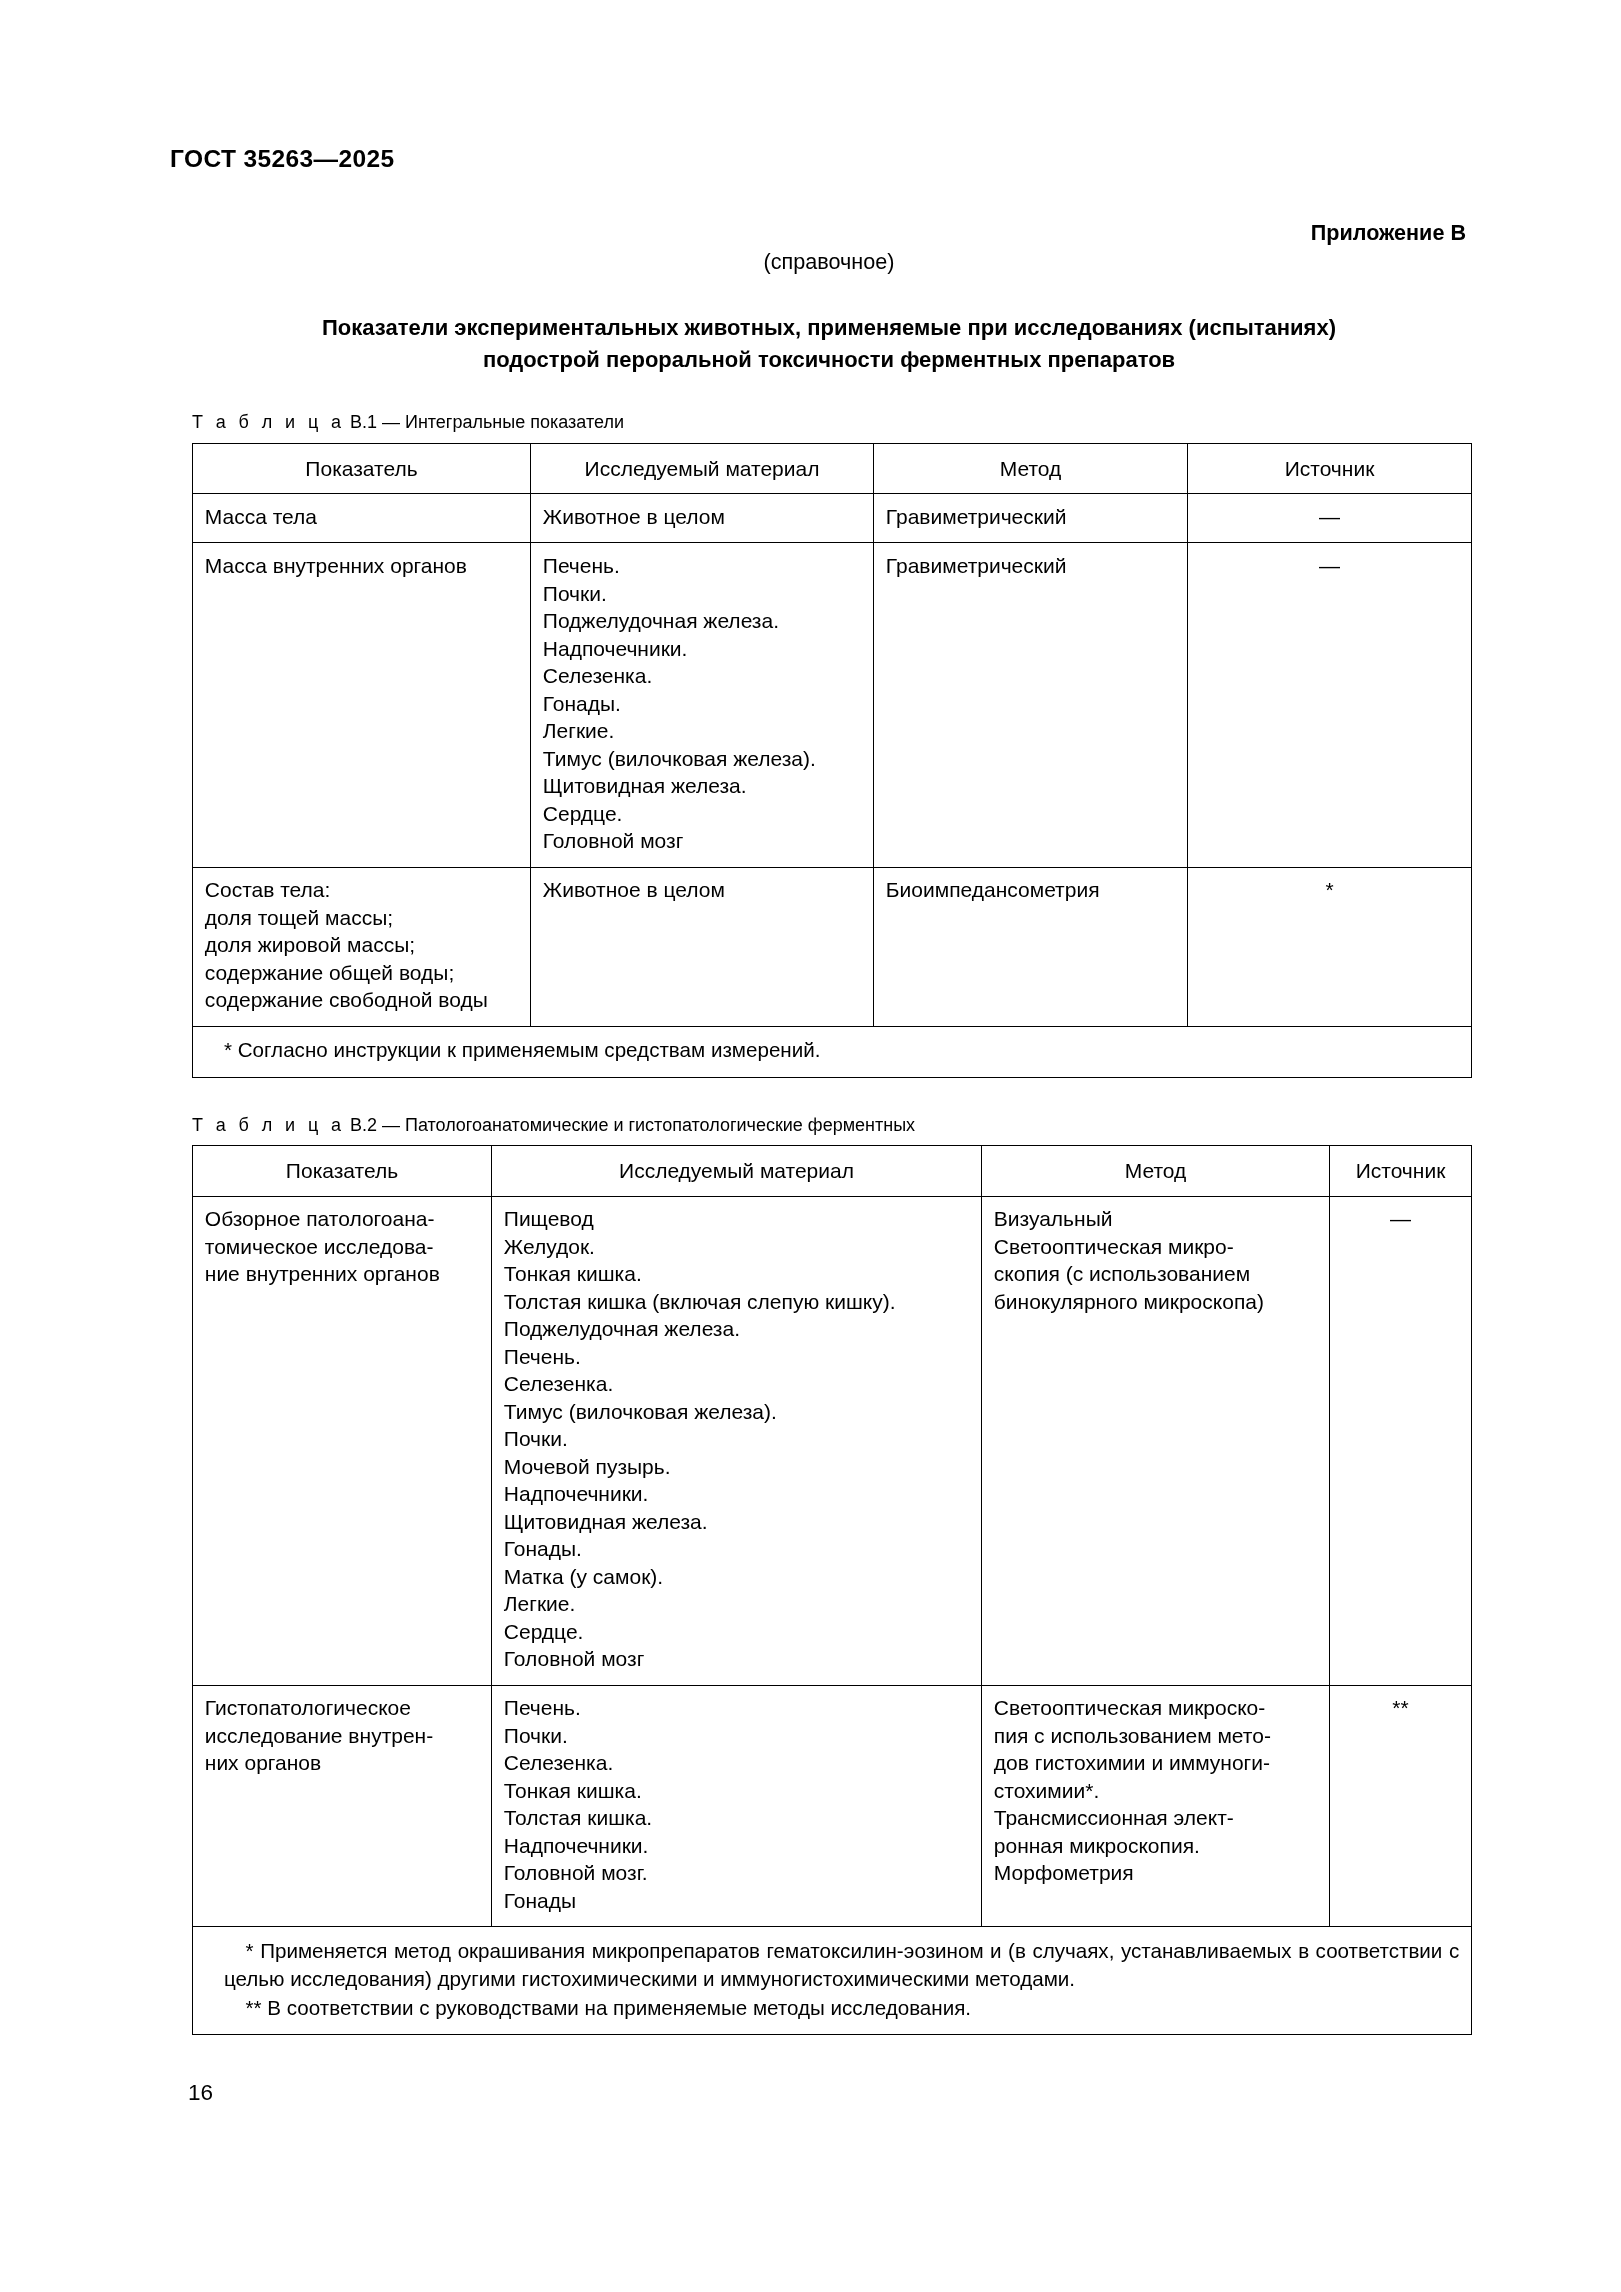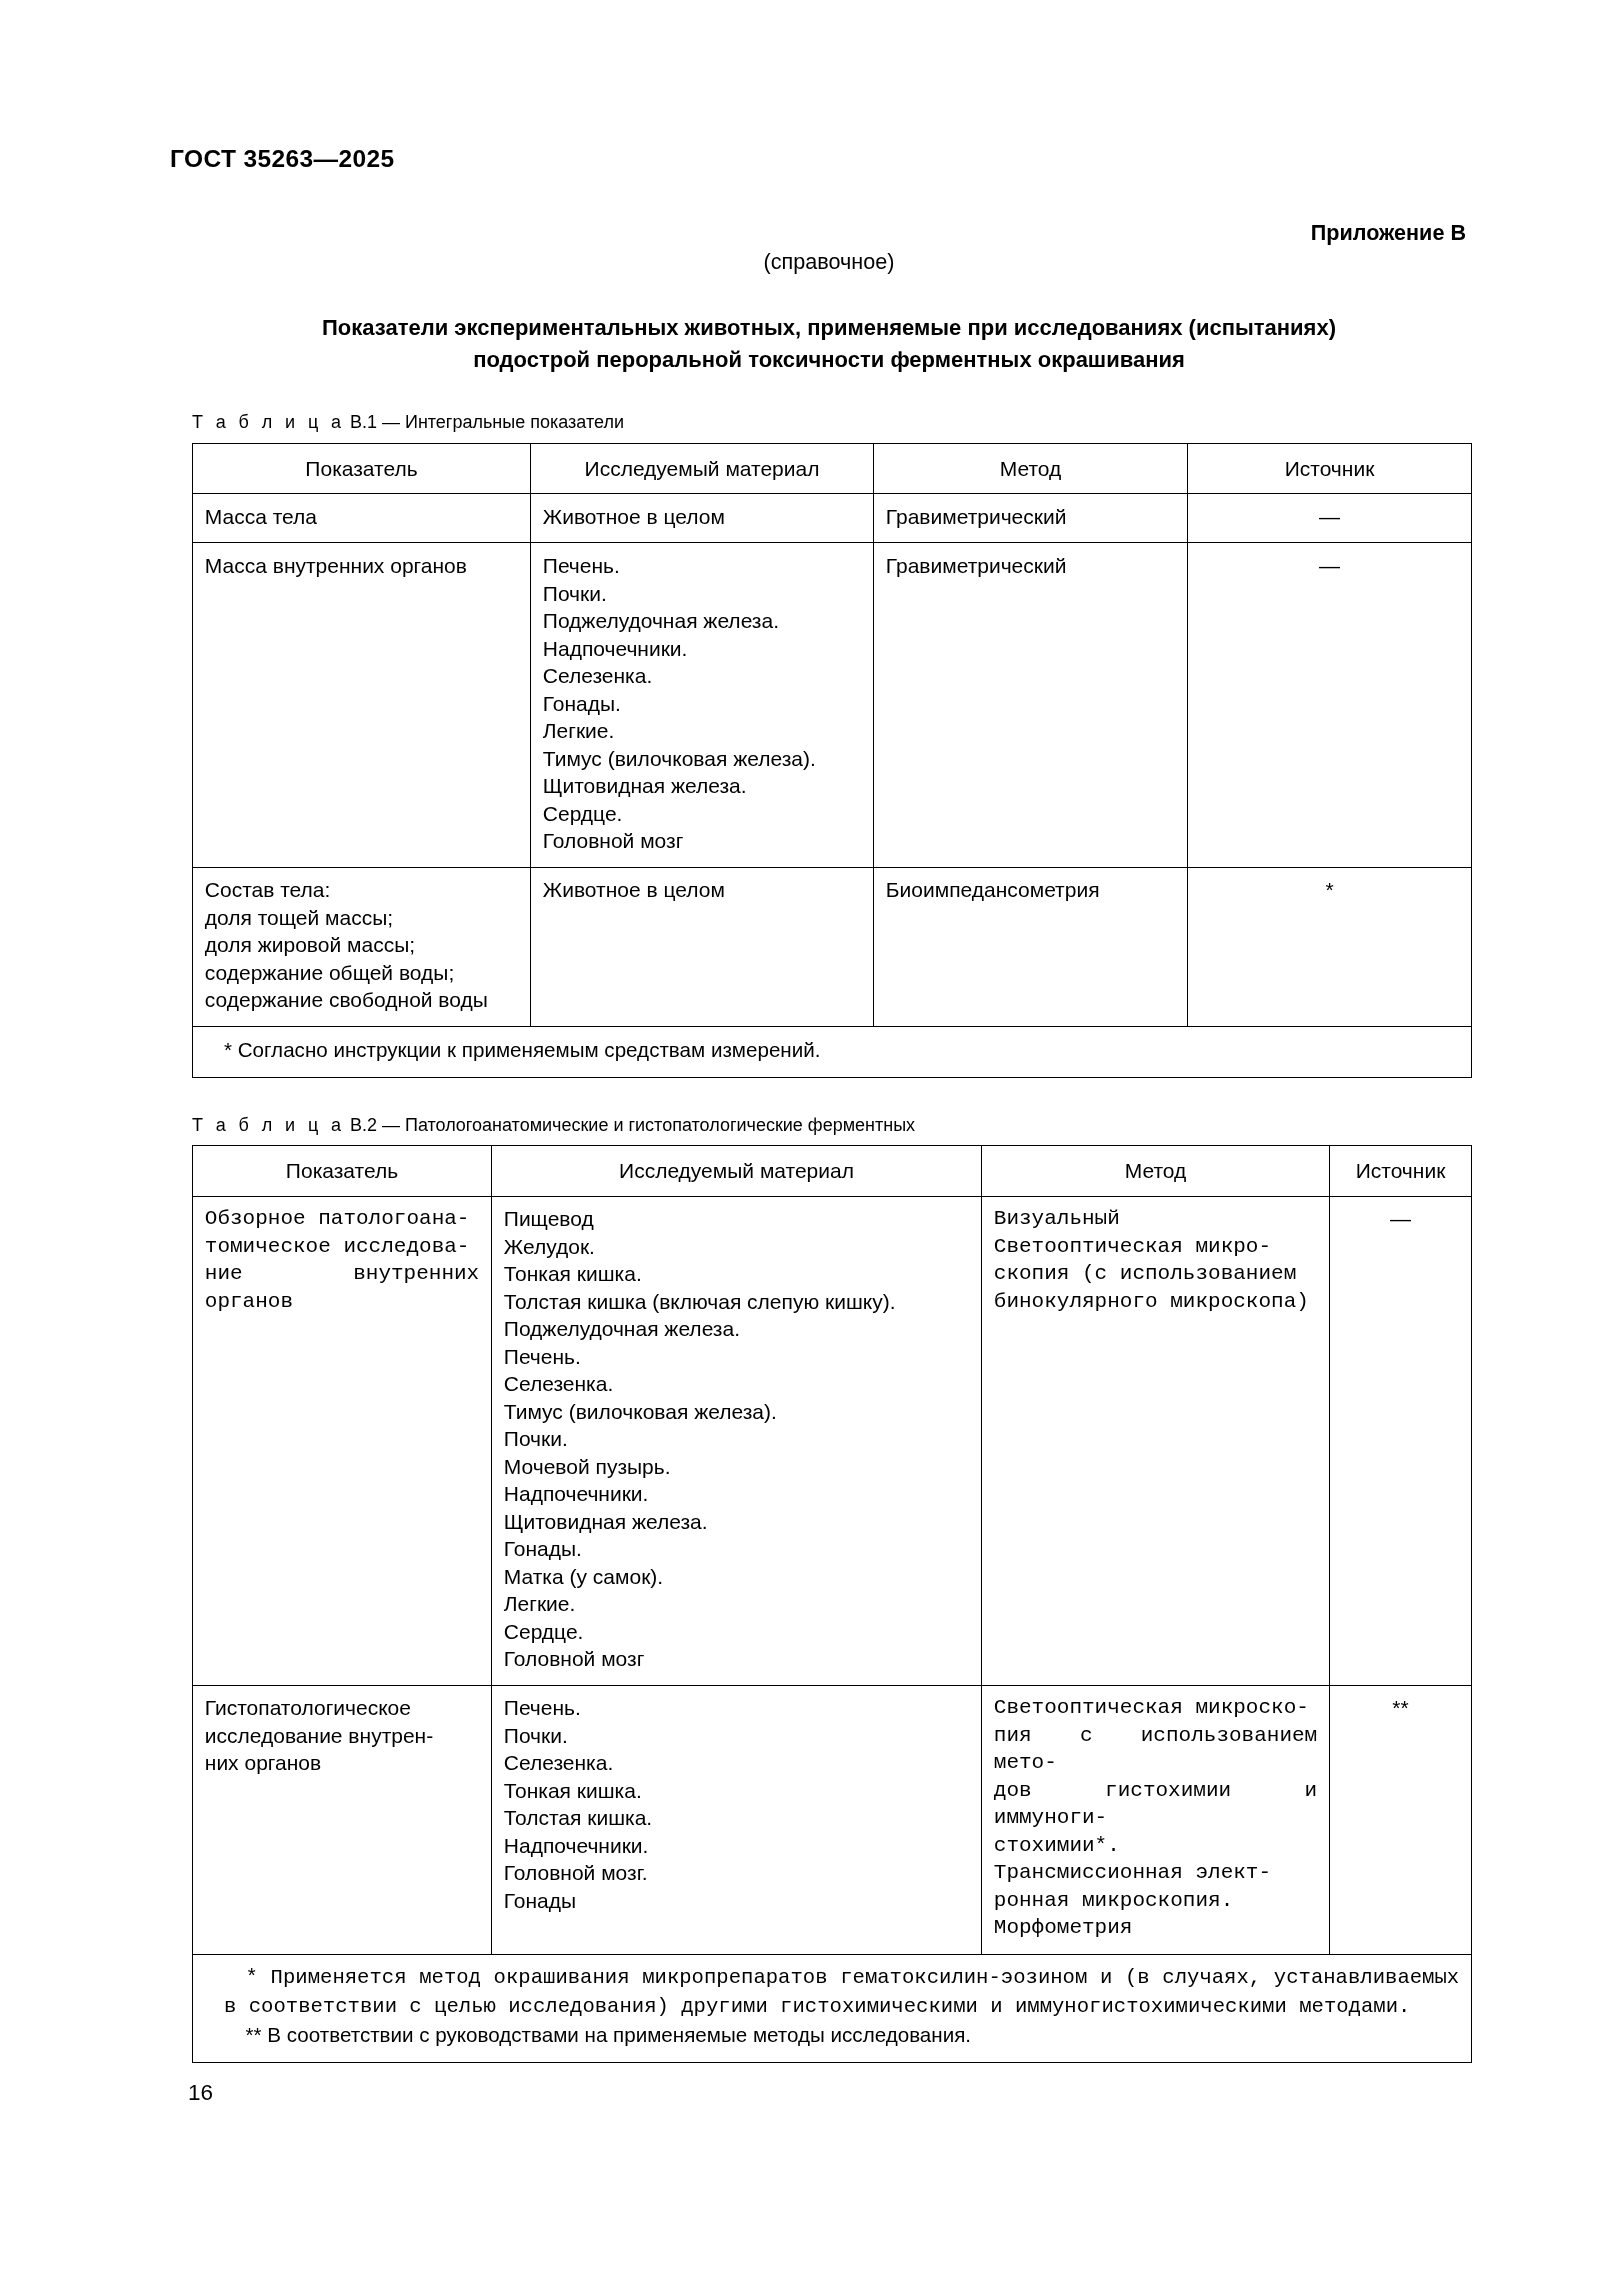--- a/index.html
+++ b/index.html
@@ -88,21 +88,20 @@
     font-size: 20.6px;
     line-height: 1.38;
   }
   .note-cell p {
     margin: 0;
     text-indent: 21.6px;
   }
   .just {
     text-align: justify;
     text-align-last: left;
-    font-family: Liberation Mono, monospace;
   }
   .pageno {
     position: absolute;
     left: 188px;
     top: 2080px;
     font-size: 22.5px;
   }
   .t1 col.c1 { width: 338px; }
   .t1 col.c2 { width: 343px; }
   .t1 col.c3 { width: 314px; }
@@ -119,21 +118,21 @@
 
   <div class="header">ГОСТ 35263—2025</div>
 
   <div class="content">
 
     <div class="annex-title">Приложение В</div>
     <div class="annex-sub">(справочное)</div>
 
     <div class="annex-heading">
       <div>Показатели экспериментальных животных, применяемые при исследованиях (испытаниях)</div>
-      <div>подострой пероральной токсичности ферментных окрашивания</div>
+      <div>подострой пероральной токсичности ферментных препаратов</div>
     </div>
 
     <div class="table-caption">
       <span class="sp">Т а б л и ц а</span>
       <span>В.1 — Интегральные показатели</span>
     </div>
 
     <table class="t1">
       <colgroup>
         <col class="c1">

